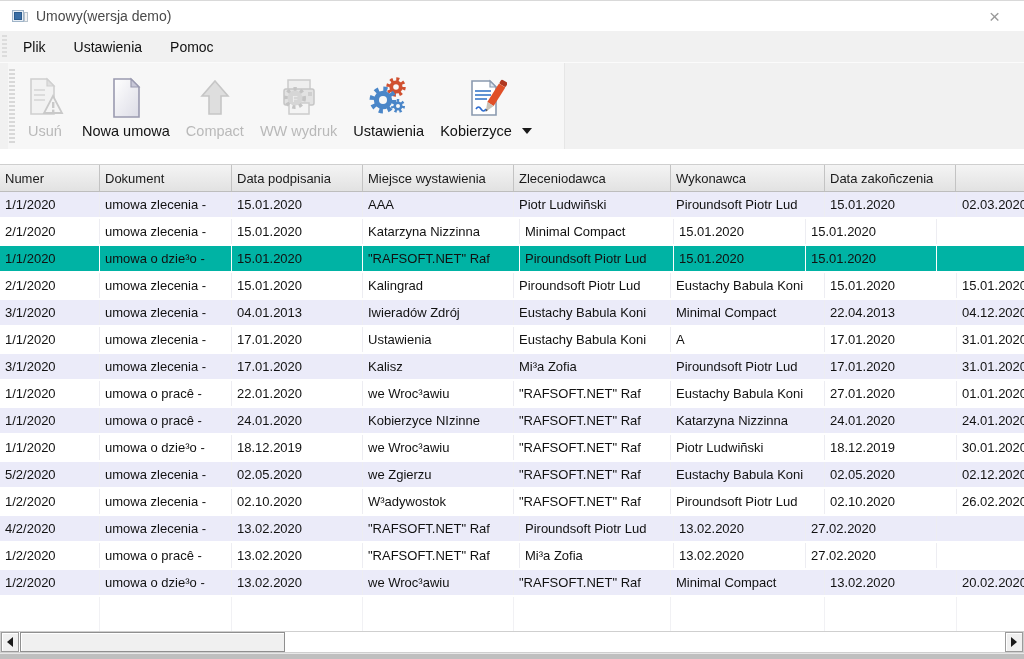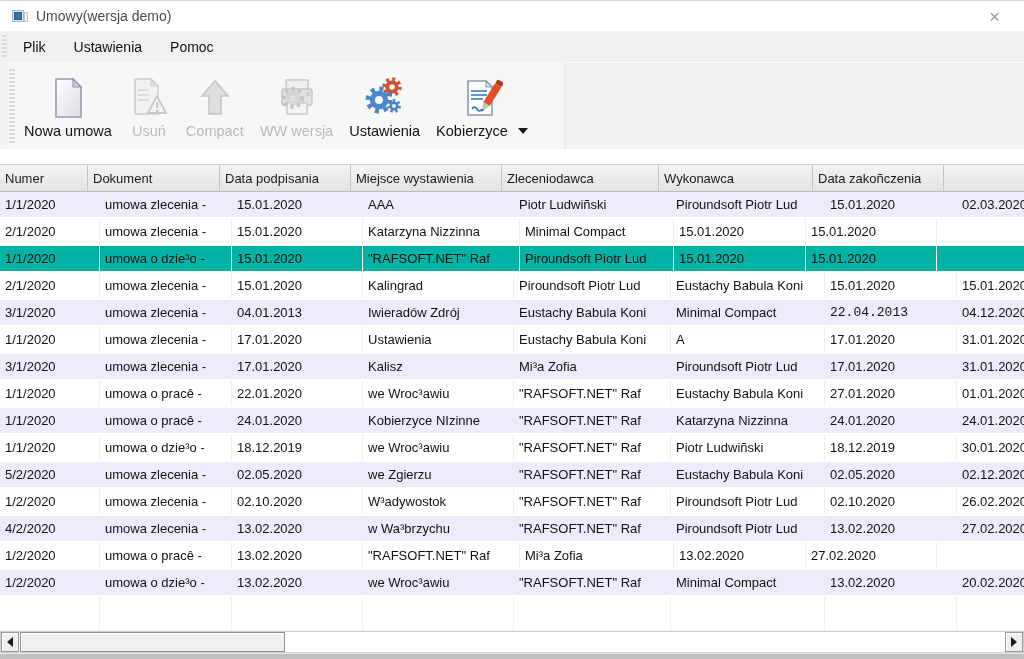--- a/index.html
+++ b/index.html
@@ -86,75 +86,75 @@
     <span class="grip"></span>
     <span class="menu-item">Plik</span>
     <span class="menu-item">Ustawienia</span>
     <span class="menu-item">Pomoc</span>
   </div>
 
   <div class="toolbar-band">
     <div class="toolbar-inner">
       <span class="tb-grip"></span>
 
-      <div class="tb-btn">
-        <svg class="ticon" viewBox="0 0 42 44">
-          <defs>
-              <linearGradient id="pg" x1="0" y1="0" x2="1" y2="1">
-            <stop offset="0" stop-color="#ffffff"></stop>
-                <stop offset="1" stop-color="#dcdce6"></stop>
-              </linearGradient>
-            </defs>
-          <path d="M9 3 H26 L34 11 V41 H9 Z" fill="url(#pg)" stroke="#9a9ab0" stroke-width="1.6"></path>
-          <path d="M26 3 L26 11 H34 Z" fill="#c8c8d8" stroke="#9a9ab0" stroke-width="1.2"></path>
-        </svg>
-        <span class="tlabel">
-            <span>Nowa umowa</span>
-          </span>
-      </div>
-
       <div class="tb-btn disabled">
         <svg class="ticon" viewBox="0 0 42 44">
           <path d="M7 3 H23 L30 10 V38 H7 Z" fill="#f2f2f2" stroke="#cfcfcf" stroke-width="1.6"></path>
           <path d="M23 3 L23 10 H30 Z" fill="#e0e0e0" stroke="#cfcfcf" stroke-width="1.2"></path>
           <g stroke="#d6d6d6" stroke-width="1.6">
               <line x1="10" y1="14" x2="21" y2="14"></line>
               <line x1="10" y1="19" x2="21" y2="19"></line>
               <line x1="10" y1="24" x2="21" y2="24"></line>
             </g>
           <path d="M29 20 L38 37 H20 Z" fill="#f5f5f5" stroke="#c9c9c9" stroke-width="1.8"></path>
           <rect x="28" y="26" width="2.4" height="6" fill="#c9c9c9"></rect>
             <rect x="28" y="33.6" width="2.4" height="2.4" fill="#c9c9c9"></rect>
         </svg>
         <span class="tlabel">
             <span>Usuń</span>
           </span>
       </div>
 
+      <div class="tb-btn">
+        <svg class="ticon" viewBox="0 0 42 44">
+          <defs>
+              <linearGradient id="pg" x1="0" y1="0" x2="1" y2="1">
+            <stop offset="0" stop-color="#ffffff"></stop>
+                <stop offset="1" stop-color="#dcdce6"></stop>
+              </linearGradient>
+            </defs>
+          <path d="M9 3 H26 L34 11 V41 H9 Z" fill="url(#pg)" stroke="#9a9ab0" stroke-width="1.6"></path>
+          <path d="M26 3 L26 11 H34 Z" fill="#c8c8d8" stroke="#9a9ab0" stroke-width="1.2"></path>
+        </svg>
+        <span class="tlabel">
+            <span>Nowa umowa</span>
+          </span>
+      </div>
+
       <div class="tb-btn disabled">
         <svg class="ticon" viewBox="0 0 42 44">
           <path d="M21 5 L34 20 H27 V38 H15 V20 H8 Z" fill="#dedede" stroke="#c6c6c6" stroke-width="1.6"></path>
         </svg>
         <span class="tlabel">
             <span>Compact</span>
           </span>
       </div>
 
       <div class="tb-btn disabled">
         <svg class="ticon" viewBox="0 0 42 44">
           <rect x="10" y="4" width="22" height="10" fill="#eeeeee" stroke="#cccccc" stroke-width="1.5"></rect>
           <rect x="6" y="13" width="30" height="16" rx="2" fill="#e2e2e2" stroke="#c6c6c6" stroke-width="1.5"></rect>
           <rect x="30" y="16" width="4" height="4" fill="#cfcfcf"></rect>
           <rect x="11" y="27" width="20" height="11" fill="#f4f4f4" stroke="#cccccc" stroke-width="1.5"></rect>
           <circle cx="17" cy="22" r="8.5" fill="none" stroke="#c4c4c4" stroke-width="5" stroke-dasharray="3 3.4"></circle>
           <circle cx="17" cy="22" r="7.5" fill="#d6d6d6"></circle>
           <text x="17" y="26" font-size="9" fill="#efefef" text-anchor="middle" font-family="Liberation Sans,sans-serif">F</text>
         </svg>
         <span class="tlabel">
-            <span>WW wersja</span>
+            <span>WW wydruk</span>
           </span>
       </div>
 
       <div class="tb-btn">
         <svg class="ticon" viewBox="0 0 42 44">
           <circle cx="28" cy="11" r="7" fill="none" stroke="#d05030" stroke-width="5.5" stroke-dasharray="2.6 2.9"></circle>
           <circle cx="28" cy="11" r="6.6" fill="#d05030"></circle>
             <circle cx="28" cy="11" r="2.8" fill="#f7f7f7"></circle>
           <circle cx="15" cy="24" r="10" fill="none" stroke="#4a86c8" stroke-width="7" stroke-dasharray="3.6 4.25"></circle>
           <circle cx="15" cy="24" r="9.2" fill="#4a86c8"></circle>
@@ -190,21 +190,21 @@
           <span class="dd-arrow"></span>
         </span>
       </div>
     </div>
   </div>
 
   <div class="pre-header-gap"></div>
 
   <div class="grid">
     <div class="thead" id="thead">
-        <div class="hcell" style="width: 88px;">Numer</div>
+        <div class="hcell" style="width: 100px;">Numer</div>
         <div class="hcell" style="width: 132px;">Dokument</div>
         <div class="hcell" style="width: 131px;">Data podpisania</div>
         <div class="hcell" style="width: 151px;">Miejsce wystawienia</div>
         <div class="hcell" style="width: 157px;">Zleceniodawca</div>
         <div class="hcell" style="width: 154px;">Wykonawca</div>
         <div class="hcell" style="width: 131px;">Data zakoñczenia</div>
       </div>
     <div class="tbody" id="tbody">
         <div class="trow alt">
           <div class="tcell" style="width: 100px;">1/1/2020</div>
@@ -244,21 +244,21 @@
           <div class="tcell" style="width: 132px;">15.01.2020</div>
           <div class="tcell" style="width: 131px;">15.01.2020</div>
         </div>
         <div class="trow alt">
           <div class="tcell" style="width: 100px;">3/1/2020</div>
           <div class="tcell" style="width: 132px;">umowa zlecenia -</div>
           <div class="tcell" style="width: 131px;">04.01.2013</div>
           <div class="tcell" style="width: 151px;">Iwieradów Zdrój</div>
           <div class="tcell" style="width: 157px;">Eustachy Babula Koni</div>
           <div class="tcell" style="width: 154px;">Minimal Compact</div>
-          <div class="tcell" style="width: 132px; font-family: Liberation Mono, monospace;">22.04.2013</div>
+          <div class="tcell" style="width: 132px;">22.04.2013</div>
           <div class="tcell" style="width: 131px;">04.12.2020</div>
         </div>
         <div class="trow">
           <div class="tcell" style="width: 100px;">1/1/2020</div>
           <div class="tcell" style="width: 132px;">umowa zlecenia -</div>
           <div class="tcell" style="width: 131px;">17.01.2020</div>
           <div class="tcell" style="width: 151px;">Ustawienia</div>
           <div class="tcell" style="width: 157px;">Eustachy Babula Koni</div>
           <div class="tcell" style="width: 154px;">A</div>
           <div class="tcell" style="width: 132px;">17.01.2020</div>
@@ -321,21 +321,20 @@
           <div class="tcell" style="width: 151px;">W³adywostok</div>
           <div class="tcell" style="width: 157px;">"RAFSOFT.NET" Raf</div>
           <div class="tcell" style="width: 154px;">Piroundsoft Piotr Lud</div>
           <div class="tcell" style="width: 132px;">02.10.2020</div>
           <div class="tcell" style="width: 131px;">26.02.2020</div>
         </div>
         <div class="trow alt">
           <div class="tcell" style="width: 100px;">4/2/2020</div>
           <div class="tcell" style="width: 132px;">umowa zlecenia -</div>
           <div class="tcell" style="width: 131px;">13.02.2020</div>
-          <div class="tcell" style="width: 151px;">w Wa³brzychu</div>
           <div class="tcell" style="width: 157px;">"RAFSOFT.NET" Raf</div>
           <div class="tcell" style="width: 154px;">Piroundsoft Piotr Lud</div>
           <div class="tcell" style="width: 132px;">13.02.2020</div>
           <div class="tcell" style="width: 131px;">27.02.2020</div>
         </div>
         <div class="trow">
           <div class="tcell" style="width: 100px;">1/2/2020</div>
           <div class="tcell" style="width: 132px;">umowa o pracê -</div>
           <div class="tcell" style="width: 131px;">13.02.2020</div>
           <div class="tcell" style="width: 157px;">"RAFSOFT.NET" Raf</div>

